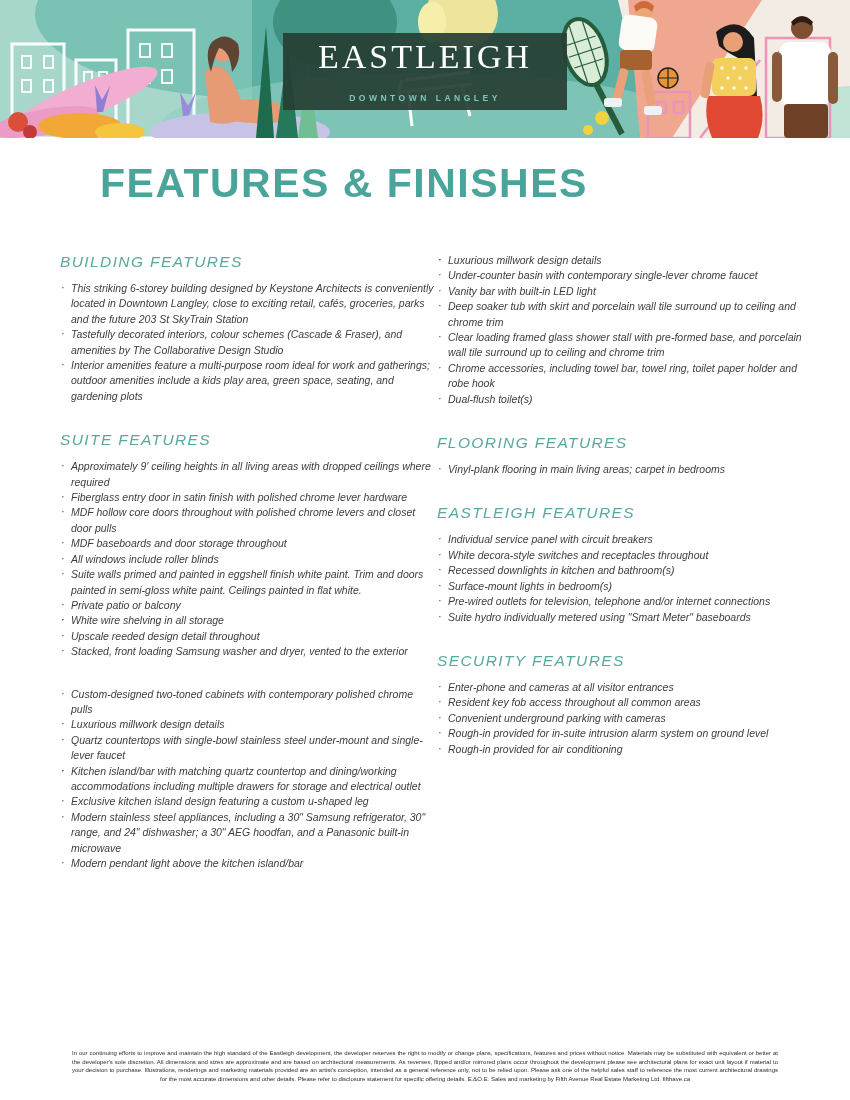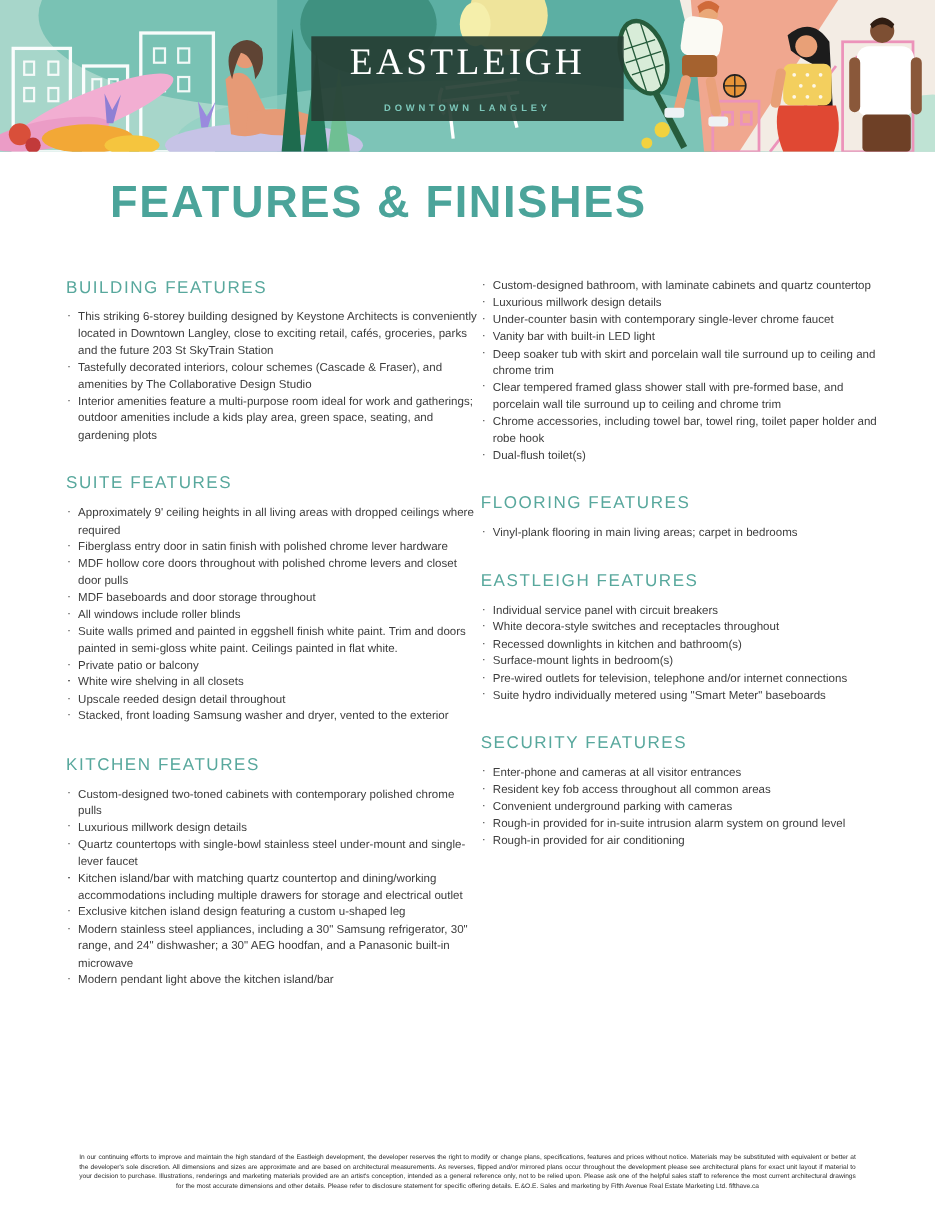--- a/index.html
+++ b/index.html
@@ -26,21 +26,21 @@
   
   .page-title {
     position:absolute; left:58px; top:160px; width:700px;
     color:#4ba49a; font-size:41px; font-weight:bold; letter-spacing:1.5px;margin-left:42px;
   }
   
   .content { position:absolute; left:60px; top:253px; width:742px; display:flex; }
   .col { display:block; }
   .col-left  { width:377px; }
   .col-right { width:365px; }
-  .section { margin-bottom:27px; }
+  .section { margin-bottom:27px;font-style:italic; }
   .section h3 {
     color:#58a89d; font-size:15.5px; font-weight:400; letter-spacing:1.4px;
     margin-bottom:10px;
   }
   .section ul { list-style:none; }
   .section li {
     position:relative; padding-left:11px; color:#3d3d3d;
     font-size:10.5px; line-height:15.4px;
   }
   .section li .bullet {
@@ -198,48 +198,47 @@
           <h3>SUITE FEATURES</h3>
           <ul>
             <li><span class="bullet">·</span><span>Approximately 9' ceiling heights in all living areas with dropped ceilings where required</span></li>
             <li><span class="bullet">·</span><span>Fiberglass entry door in satin finish with polished chrome lever hardware</span></li>
             <li><span class="bullet">·</span><span>MDF hollow core doors throughout with polished chrome levers and closet door pulls</span></li>
             <li><span class="bullet">·</span><span>MDF baseboards and door storage throughout</span></li>
             <li><span class="bullet">·</span><span>All windows include roller blinds</span></li>
             <li><span class="bullet">·</span><span>Suite walls primed and painted in eggshell finish white paint. Trim and doors painted in semi-gloss white paint. Ceilings painted in flat white.</span></li>
             <li><span class="bullet">·</span><span>Private patio or balcony</span></li>
             <li><span class="bullet">·</span></li>
-            <li><span class="bullet">·</span><span>White wire shelving in all closets</span></li>
+            <li><span class="bullet">·</span><span>White wire shelving in all storage</span></li>
             <li><span class="bullet">·</span><span>Upscale reeded design detail throughout</span></li>
             <li><span class="bullet">·</span><span>Stacked, front loading Samsung washer and dryer, vented to the exterior</span></li>
           </ul>
         </section>
         <section class="section">
-          <h3>KITCHEN FEATURES</h3>
           <ul>
             <li><span class="bullet">·</span><span>Custom-designed two-toned cabinets with contemporary polished chrome pulls</span></li>
             <li><span class="bullet">·</span><span>Luxurious millwork design details</span></li>
             <li><span class="bullet">·</span><span>Quartz countertops with single-bowl stainless steel under-mount and single-lever faucet</span></li>
             <li><span class="bullet">·</span></li>
             <li><span class="bullet">·</span><span>Kitchen island/bar with matching quartz countertop and dining/working accommodations including multiple drawers for storage and electrical outlet</span></li>
             <li><span class="bullet">·</span><span>Exclusive kitchen island design featuring a custom u-shaped leg</span></li>
             <li><span class="bullet">·</span><span>Modern stainless steel appliances, including a 30" Samsung refrigerator, 30" range, and 24" dishwasher; a 30" AEG hoodfan, and a Panasonic built-in microwave</span></li>
             <li><span class="bullet">·</span><span>Modern pendant light above the kitchen island/bar</span></li>
           </ul>
         </section>
       </div>
     <div class="col col-right">
         <section class="section">
           <ul>
-            <li><span class="bullet">·</span><span>Custom-designed bathroom, with laminate cabinets and quartz countertop</span></li>
+            <li><span class="bullet">·</span></li>
             <li><span class="bullet">·</span><span>Luxurious millwork design details</span></li>
             <li><span class="bullet">·</span><span>Under-counter basin with contemporary single-lever chrome faucet</span></li>
             <li><span class="bullet">·</span><span>Vanity bar with built-in LED light</span></li>
             <li><span class="bullet">·</span><span>Deep soaker tub with skirt and porcelain wall tile surround up to ceiling and chrome trim</span></li>
-            <li><span class="bullet">·</span><span>Clear tempered framed glass shower stall with pre-formed base, and porcelain wall tile surround up to ceiling and chrome trim</span></li>
+            <li><span class="bullet">·</span><span>Clear loading framed glass shower stall with pre-formed base, and porcelain wall tile surround up to ceiling and chrome trim</span></li>
             <li><span class="bullet">·</span><span>Chrome accessories, including towel bar, towel ring, toilet paper holder and robe hook</span></li>
             <li><span class="bullet">·</span><span>Dual-flush toilet(s)</span></li>
           </ul>
         </section>
         <section class="section">
           <h3>FLOORING FEATURES</h3>
           <ul>
             <li><span class="bullet">·</span><span>Vinyl-plank flooring in main living areas; carpet in bedrooms</span></li>
           </ul>
         </section>

